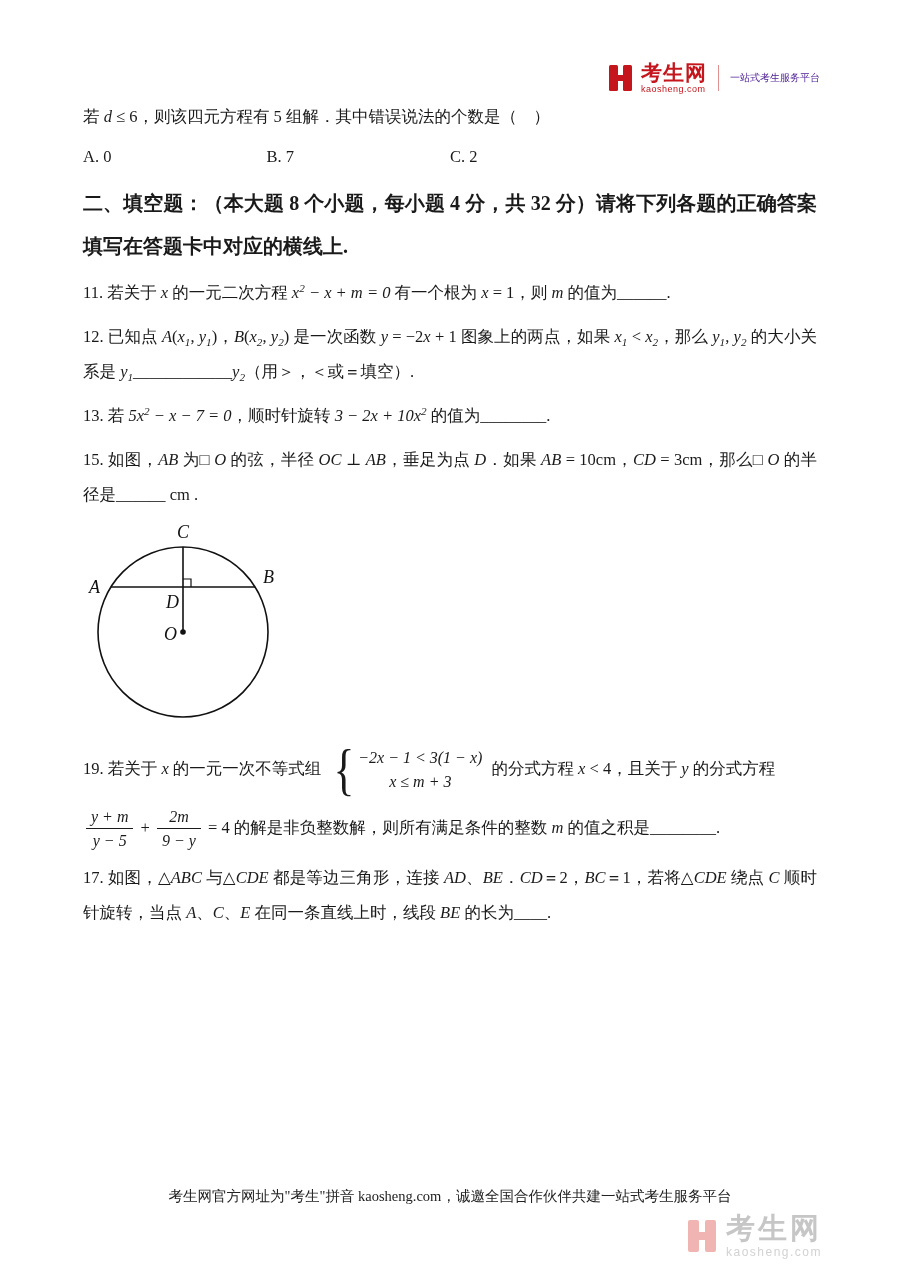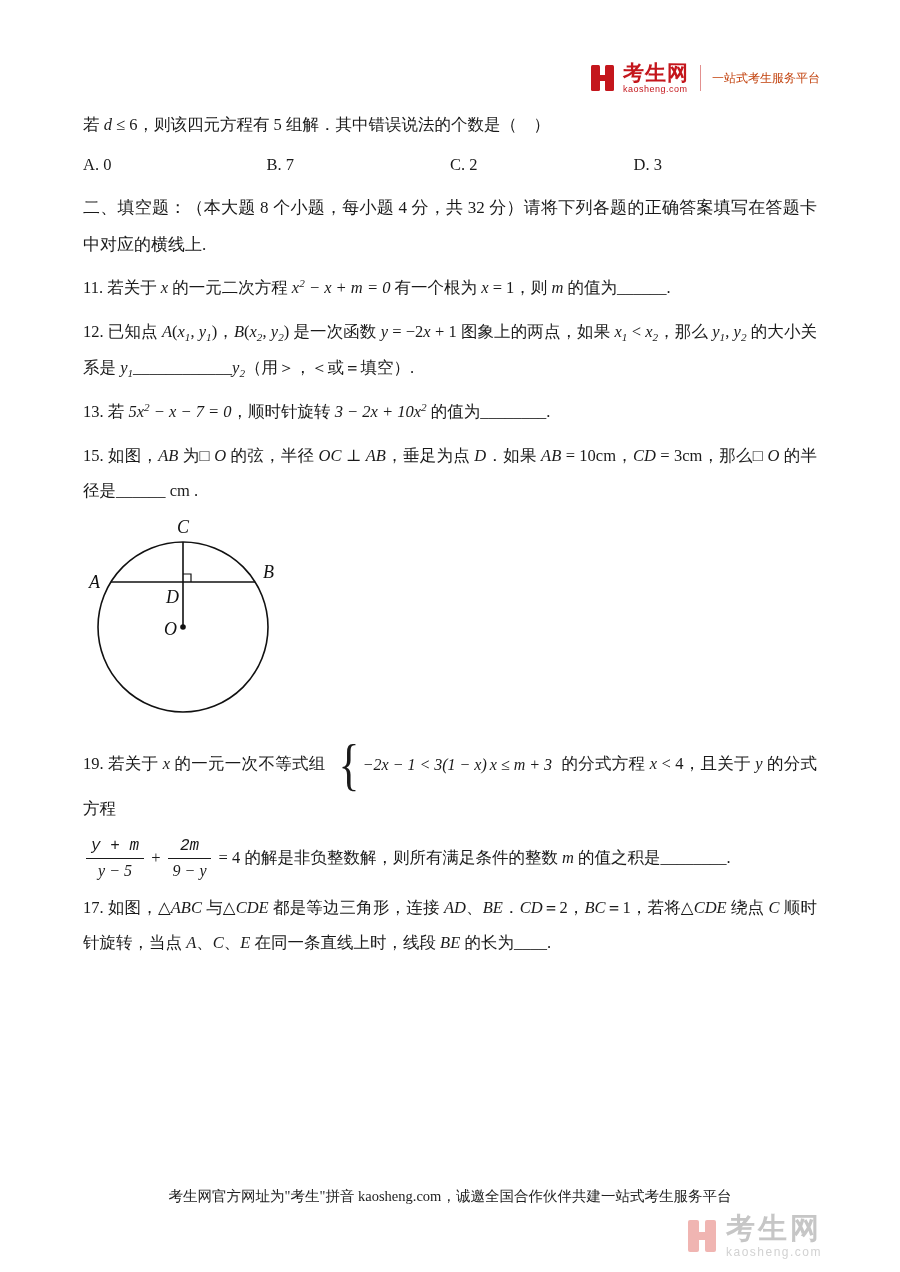--- a/index.html
+++ b/index.html
@@ -8,40 +8,40 @@
     font-family:"Liberation Serif","DejaVu Serif",serif;color:#1a1a1a;
     overflow:hidden;
   }
   
   .brand-header{position:absolute;top:62px;right:80px;display:flex;align-items:center;gap:7px;}
   .brand-icon{display:block;}
   .brand-text{display:flex;flex-direction:column;line-height:1;}
   .brand-name{font-size:21px;font-weight:700;color:#c4161c;letter-spacing:1px;font-family:"Liberation Sans",sans-serif;}
   .brand-domain{font-size:9px;color:#c4161c;letter-spacing:0.5px;margin-top:2px;font-family:"Liberation Sans",sans-serif;}
   .brand-divider{width:1px;height:26px;background:#e2908f;margin:0 4px;}
-  .brand-tagline{font-size:12px;color:#c2410c;font-family:"Liberation Sans",sans-serif;}
+  .brand-tagline{font-size:10px;color:#4c1d95;font-family:"Liberation Sans",sans-serif;}
   
-  .content{position:absolute;left:83px;right:83px;top:108px;}
+  .content{position:absolute;left:83px;right:83px;top:100px;}
   p.question{margin:0 0 9px 0;font-size:16.5px;line-height:2.12;text-align:justify;}
   .txt{font-style:normal;}
   .math{font-style:italic;font-family:"Liberation Serif","DejaVu Serif",serif;}
   .math sup,.math sub{font-size:0.68em;font-style:italic;}
   .options-row{display:flex;margin:2px 0 12px 0;font-size:16.5px;line-height:1.6;}
   .option{width:25%;}
-  .section-heading{font-weight:400;font-size:17px;line-height:2.15;margin:10px 0 8px 0;text-align:justify;}
+  .section-heading{font-weight:700;font-size:20px;line-height:2.15;margin:10px 0 8px 0;text-align:justify;}
   
   .frac{display:inline-block;vertical-align:middle;text-align:center;font-style:italic;
         font-family:"Liberation Serif","DejaVu Serif",serif;margin:0 3px;font-size:16px;}
-  .frac .num{display:block;border-bottom:1.2px solid #1a1a1a;padding:0 5px 1px 5px;line-height:1.35;font-family:Liberation Mono, monospace;}
+  .frac .num{display:block;border-bottom:1.2px solid #1a1a1a;padding:0 5px 1px 5px;line-height:1.35;}
   .frac .den{display:block;padding:1px 5px 0 5px;line-height:1.35;}
   
   .cases{display:inline-flex;align-items:center;vertical-align:middle;margin:0 5px;}
   .cases .brace{font-size:58px;font-weight:400;line-height:0.9;transform:scaleX(0.75);
                 font-family:"Liberation Serif","DejaVu Serif",serif;font-style:normal;}
-  .cases .rows{display:flex;align-items:center;gap:3px;}
+  .cases .rows{display:flex;flex-direction:column;align-items:center;gap:3px;}
   .cases .case-row{font-style:italic;font-family:"Liberation Serif","DejaVu Serif",serif;
                    line-height:1.3;font-size:16px;white-space:nowrap;}
   
   figure.circle-figure{margin:4px 0 14px 0;}
   .fig-label{font-style:italic;font-size:18px;font-family:"Liberation Serif","DejaVu Serif",serif;fill:#111;}
   
   .footer{position:absolute;left:0;right:0;bottom:66px;text-align:center;
           font-size:14.5px;color:#222;}
   
   .watermark{position:absolute;right:78px;bottom:14px;display:flex;align-items:center;gap:9px;}
@@ -70,21 +70,20 @@
   </div>
 
   <div class="content">
 
     <p class="question"><span class="txt">若 </span><span class="math">d</span><span class="txt"> ≤ 6，则该四元方程有 5 组解．其中错误说法的个数是（　）</span></p>
 
     <div class="options-row">
       <span class="option">A. 0</span>
       <span class="option">B. 7</span>
       <span class="option">C. 2</span>
-      <span class="option">D. 3</span>
     </div>
 
     <p class="section-heading">二、填空题：（本大题 8 个小题，每小题 4 分，共 32 分）请将下列各题的正确答案填写在答题卡中对应的横线上.</p>
 
     <p class="question"><span class="txt">11. 若关于 </span><span class="math">x</span><span class="txt"> 的一元二次方程 </span><span class="math">x<sup>2</sup></span><span class="math"> − x + m = 0</span><span class="txt"> 有一个根为 </span><span class="math">x</span><span class="txt"> = 1，则 </span><span class="math">m</span><span class="txt"> 的值为______.</span></p>
     <p class="question"><span class="txt">12. 已知点 </span><span class="math">A</span><span class="txt">(</span><span class="math">x<sub>1</sub></span><span class="txt">, </span><span class="math">y<sub>1</sub></span><span class="txt">)，</span><span class="math">B</span><span class="txt">(</span><span class="math">x<sub>2</sub></span><span class="txt">, </span><span class="math">y<sub>2</sub></span><span class="txt">) 是一次函数 </span><span class="math">y</span><span class="txt"> = −2</span><span class="math">x</span><span class="txt"> + 1 图象上的两点，如果 </span><span class="math">x<sub>1</sub></span><span class="txt"> &lt; </span><span class="math">x<sub>2</sub></span><span class="txt">，那么 </span><span class="math">y<sub>1</sub></span><span class="txt">, </span><span class="math">y<sub>2</sub></span><span class="txt"> 的大小关系是 </span><span class="math">y<sub>1</sub></span><span class="txt">____________</span><span class="math">y<sub>2</sub></span><span class="txt">（用＞，＜或＝填空）.</span></p>
     <p class="question"><span class="txt">13. 若 </span><span class="math">5x<sup>2</sup></span><span class="math"> − x − 7 = 0</span><span class="txt">，顺时针旋转 </span><span class="math">3 − 2x + </span><span class="math">10x<sup>2</sup></span><span class="txt"> 的值为________.</span></p>
     <p class="question"><span class="txt">15. 如图，</span><span class="math">AB</span><span class="txt"> 为□ </span><span class="math">O</span><span class="txt"> 的弦，半径 </span><span class="math">OC</span><span class="txt"> ⊥ </span><span class="math">AB</span><span class="txt">，垂足为点 </span><span class="math">D</span><span class="txt">．如果 </span><span class="math">AB</span><span class="txt"> = 10cm，</span><span class="math">CD</span><span class="txt"> = 3cm，那么□ </span><span class="math">O</span><span class="txt"> 的半径是______ cm .</span></p>
 
     <figure class="circle-figure">

